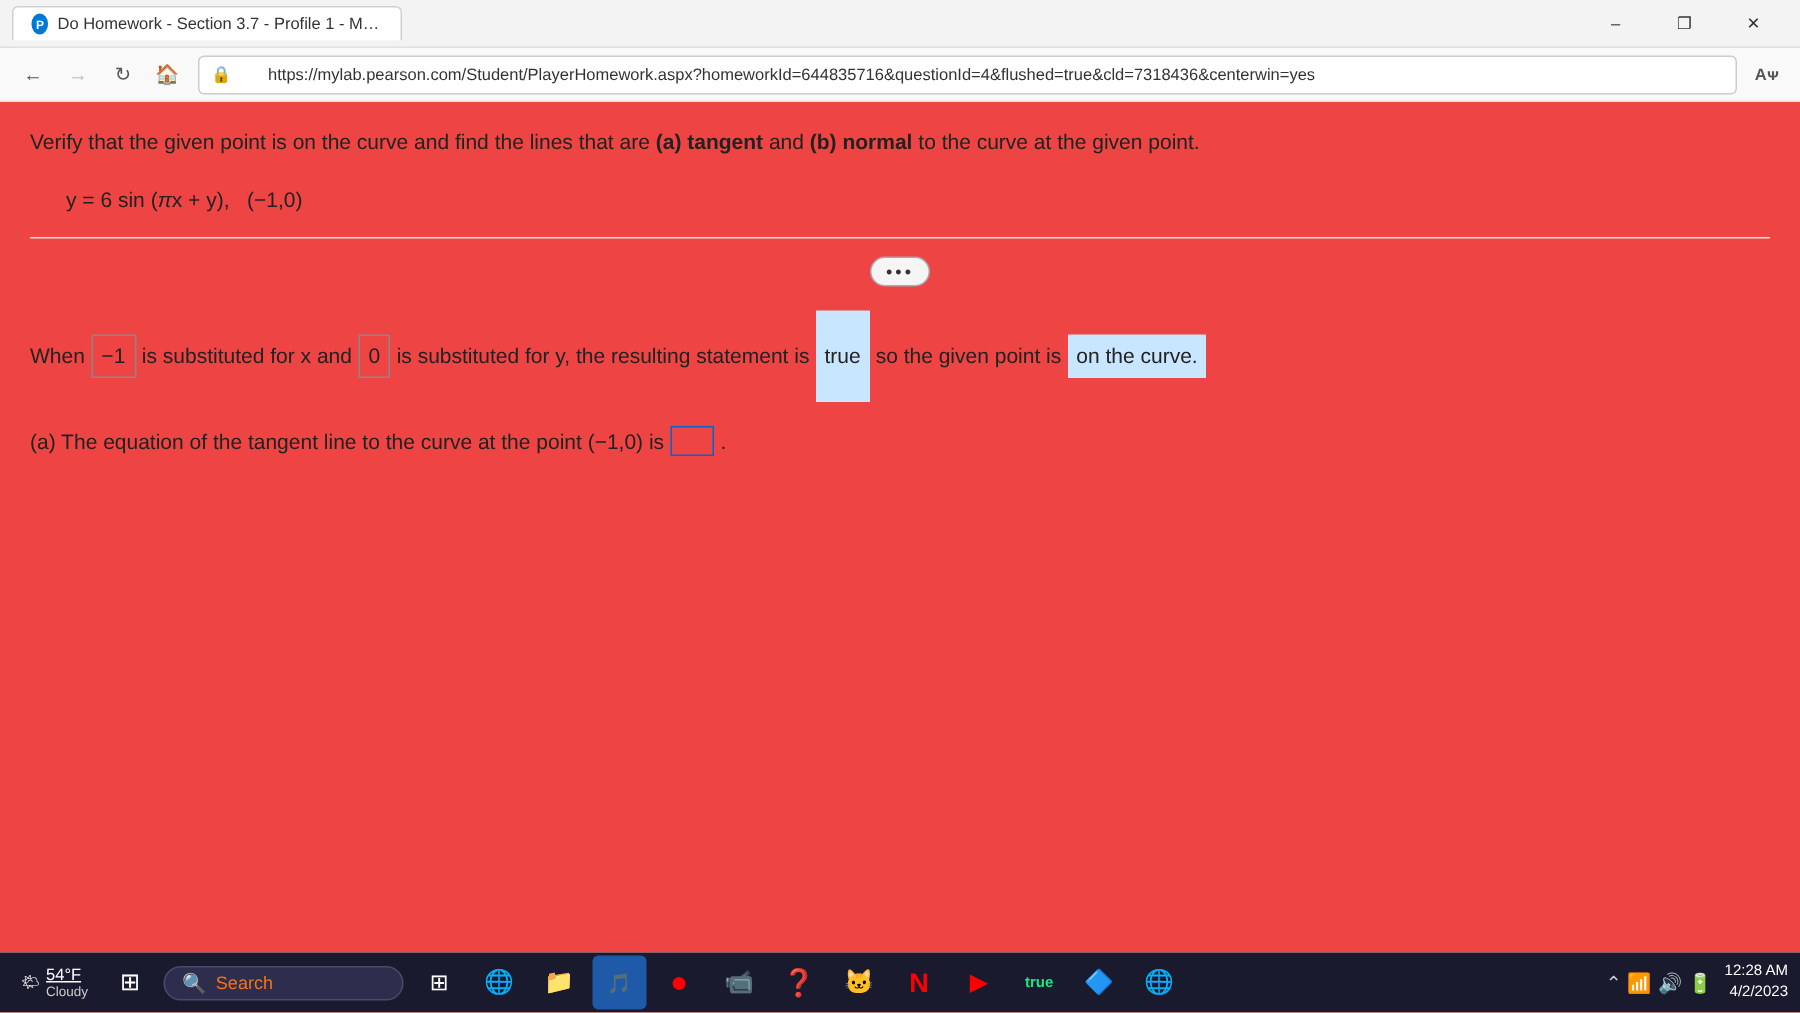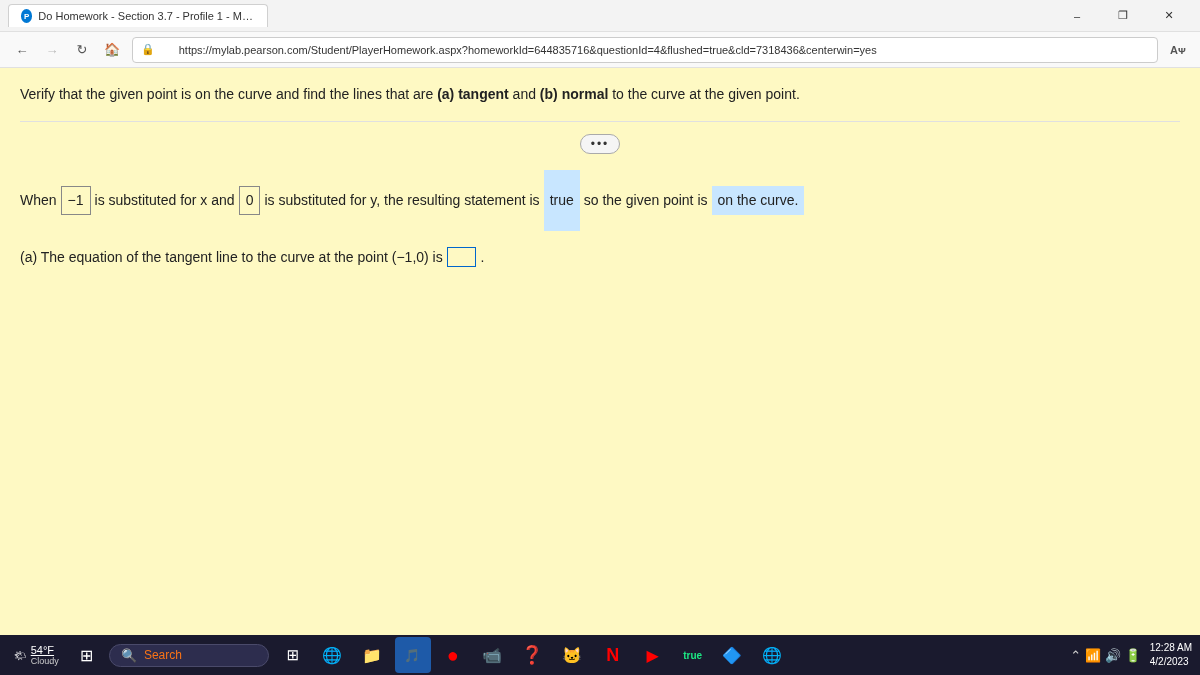--- a/index.html
+++ b/index.html
@@ -92,21 +92,21 @@
     }
     #address-bar .aa-btn {
       color: #555;
       font-size: 11px;
       font-weight: bold;
       padding: 2px 6px;
     }
 
     
     #content-area {
-      background: #fef9c3;
+      background: #ef4444;
       padding: 16px 20px;
       height: calc(675px - 32px - 36px - 40px);
       overflow-y: auto;
     }
 
     .question-text {
       font-size: 14px;
       color: #222;
       line-height: 1.5;
       margin-bottom: 16px;
@@ -250,20 +250,21 @@
     .taskbar-right {
       display: flex;
       align-items: center;
       gap: 8px;
       margin-left: auto;
     }
 
     .taskbar-time {
       color: #fff;
       font-size: 10px;
+      text-align: right;
       line-height: 1.4;
     }
 
     .taskbar-sys-icons {
       display: flex;
       align-items: center;
       gap: 4px;
     }
 
     .taskbar-sys-icon {
@@ -316,20 +317,25 @@
 <div id="content-area">
 
   <div class="question-text">
     <span>Verify that the given point is on the curve and find the lines that are</span>
     <span class="bold">(a) tangent</span>
     <span>and</span>
     <span class="bold">(b) normal</span>
     <span>to the curve at the given point.</span>
   </div>
 
+  <div class="equation-line">
+    <span style="font-size:14px;">
+      y = 6 sin (<span style="font-style:italic;">π</span>x + y),&nbsp;&nbsp;&nbsp;(−1,0)
+    </span>
+  </div>
 
   <hr class="divider">
 
   <div class="more-btn-area">
     <button class="more-btn">•••</button>
   </div>
 
   <div class="answer-line">
     <span>When</span>
     <span class="inline-box">−1</span>

